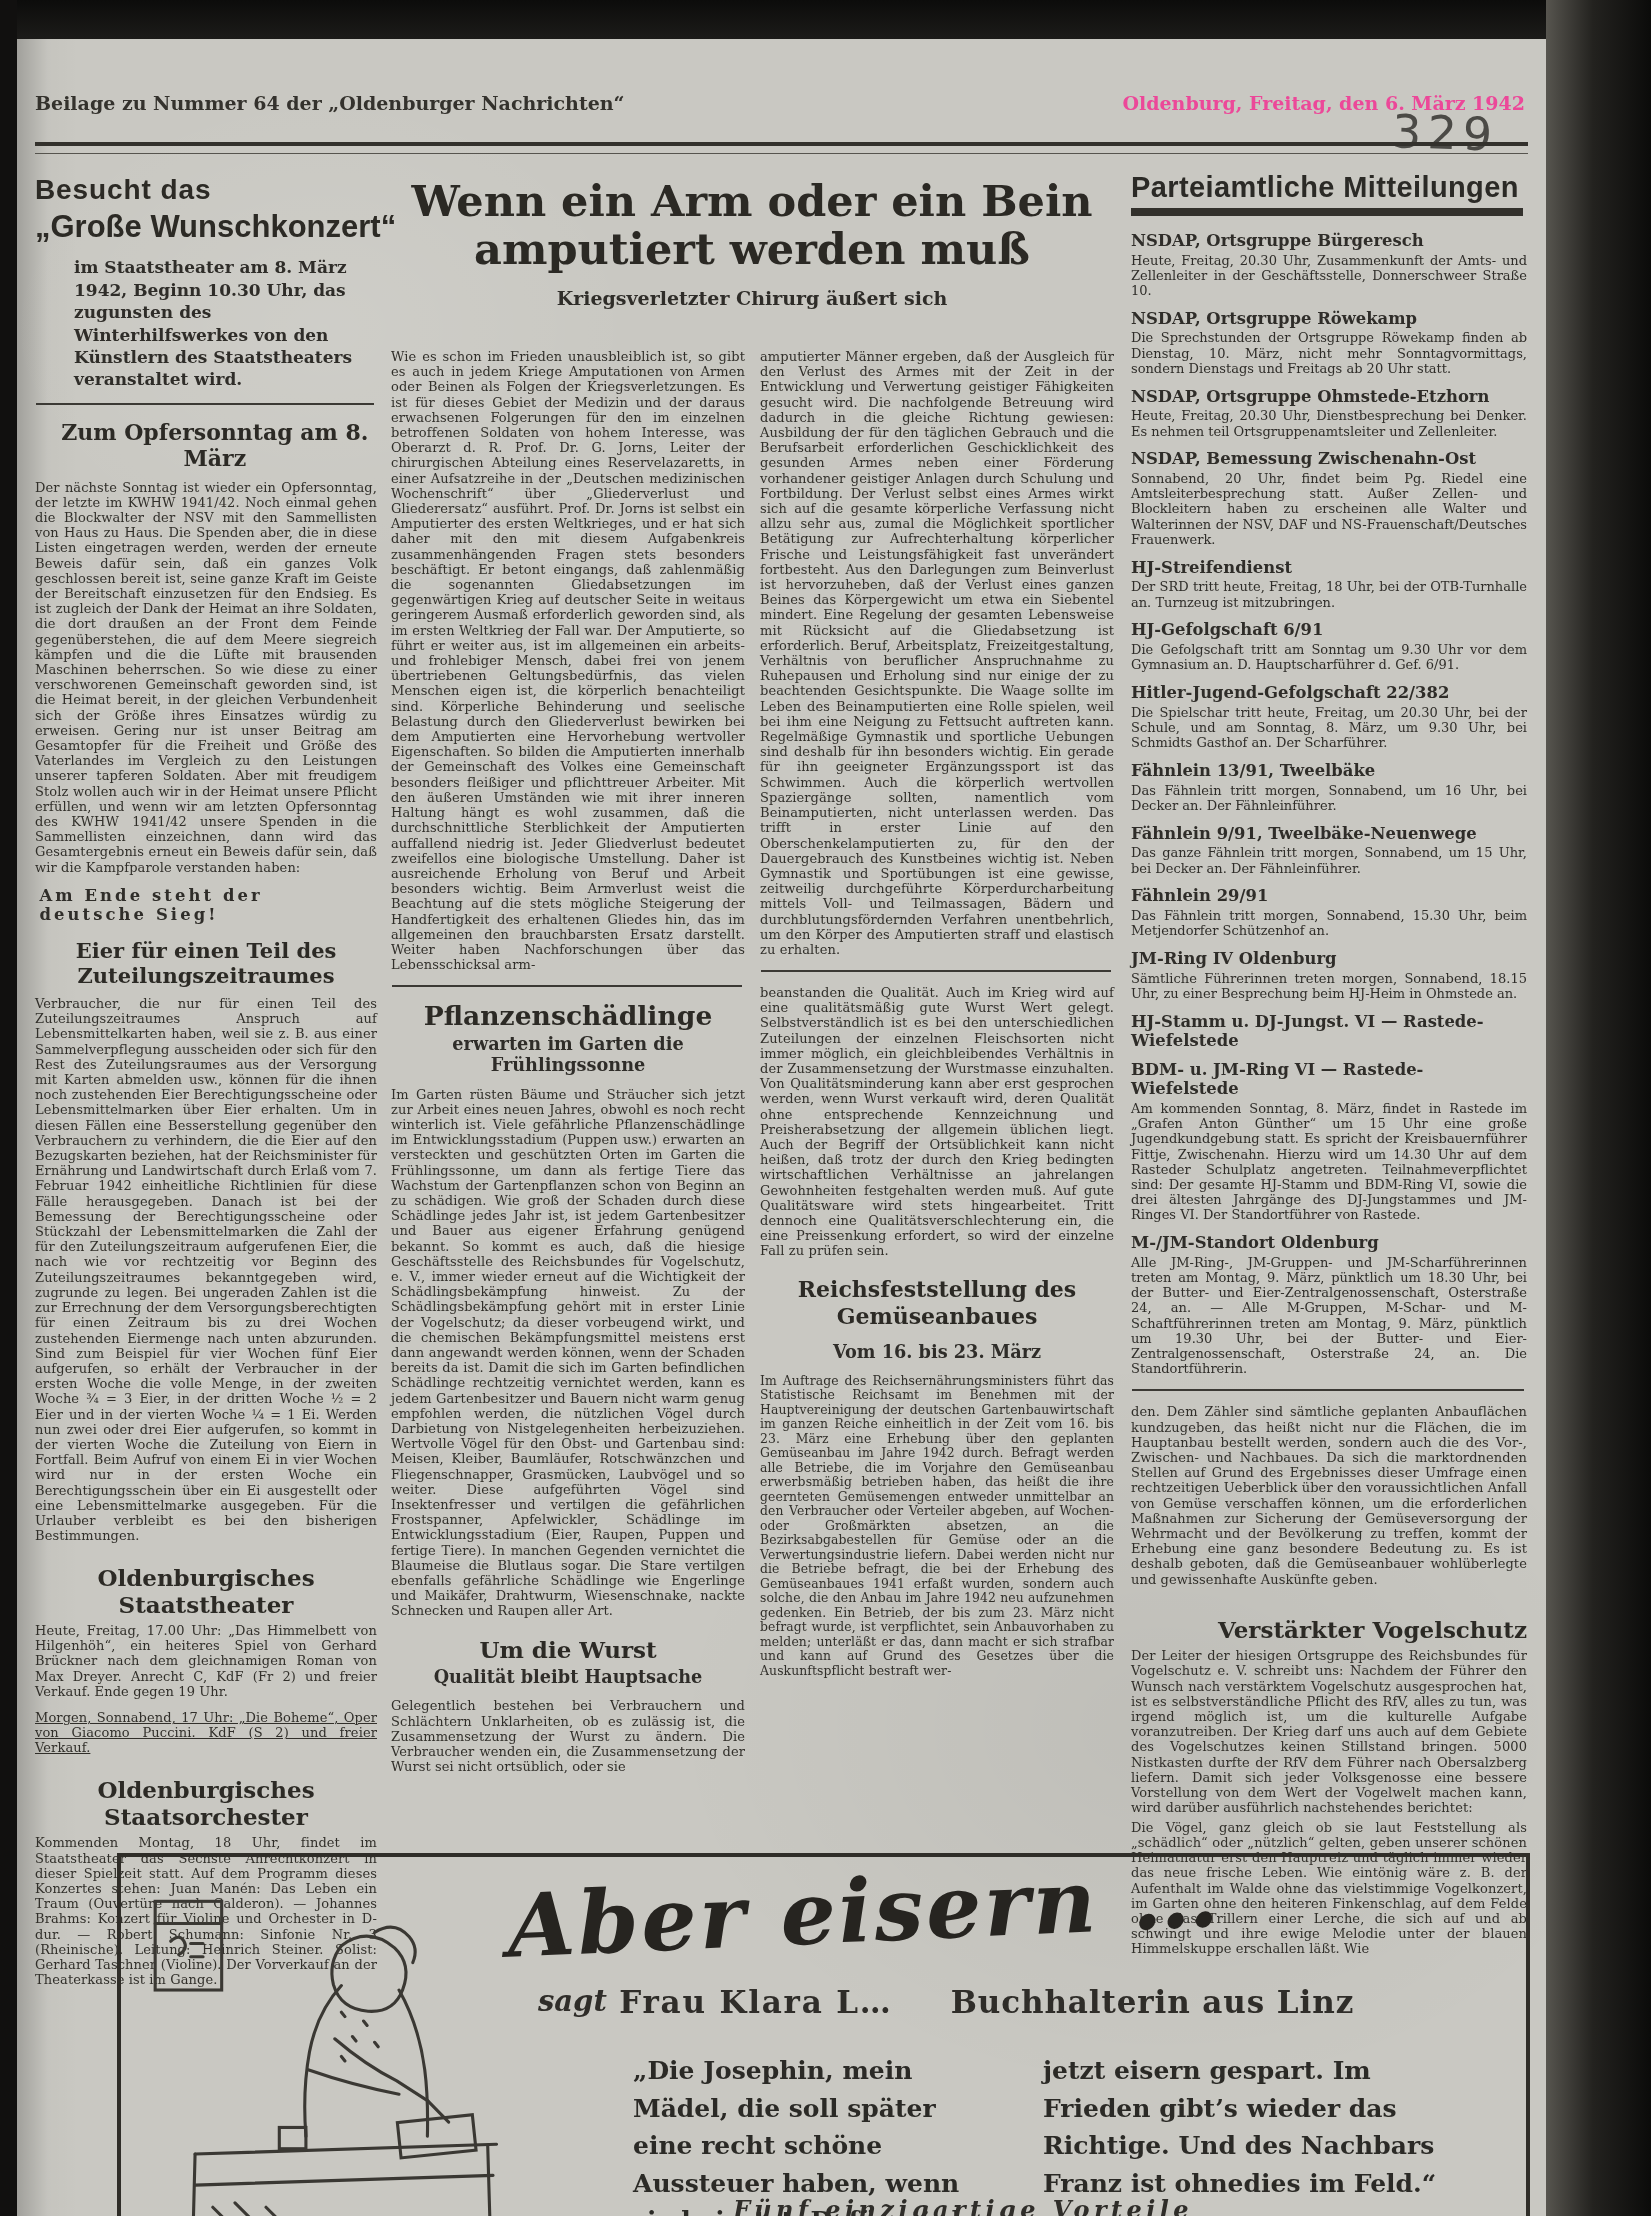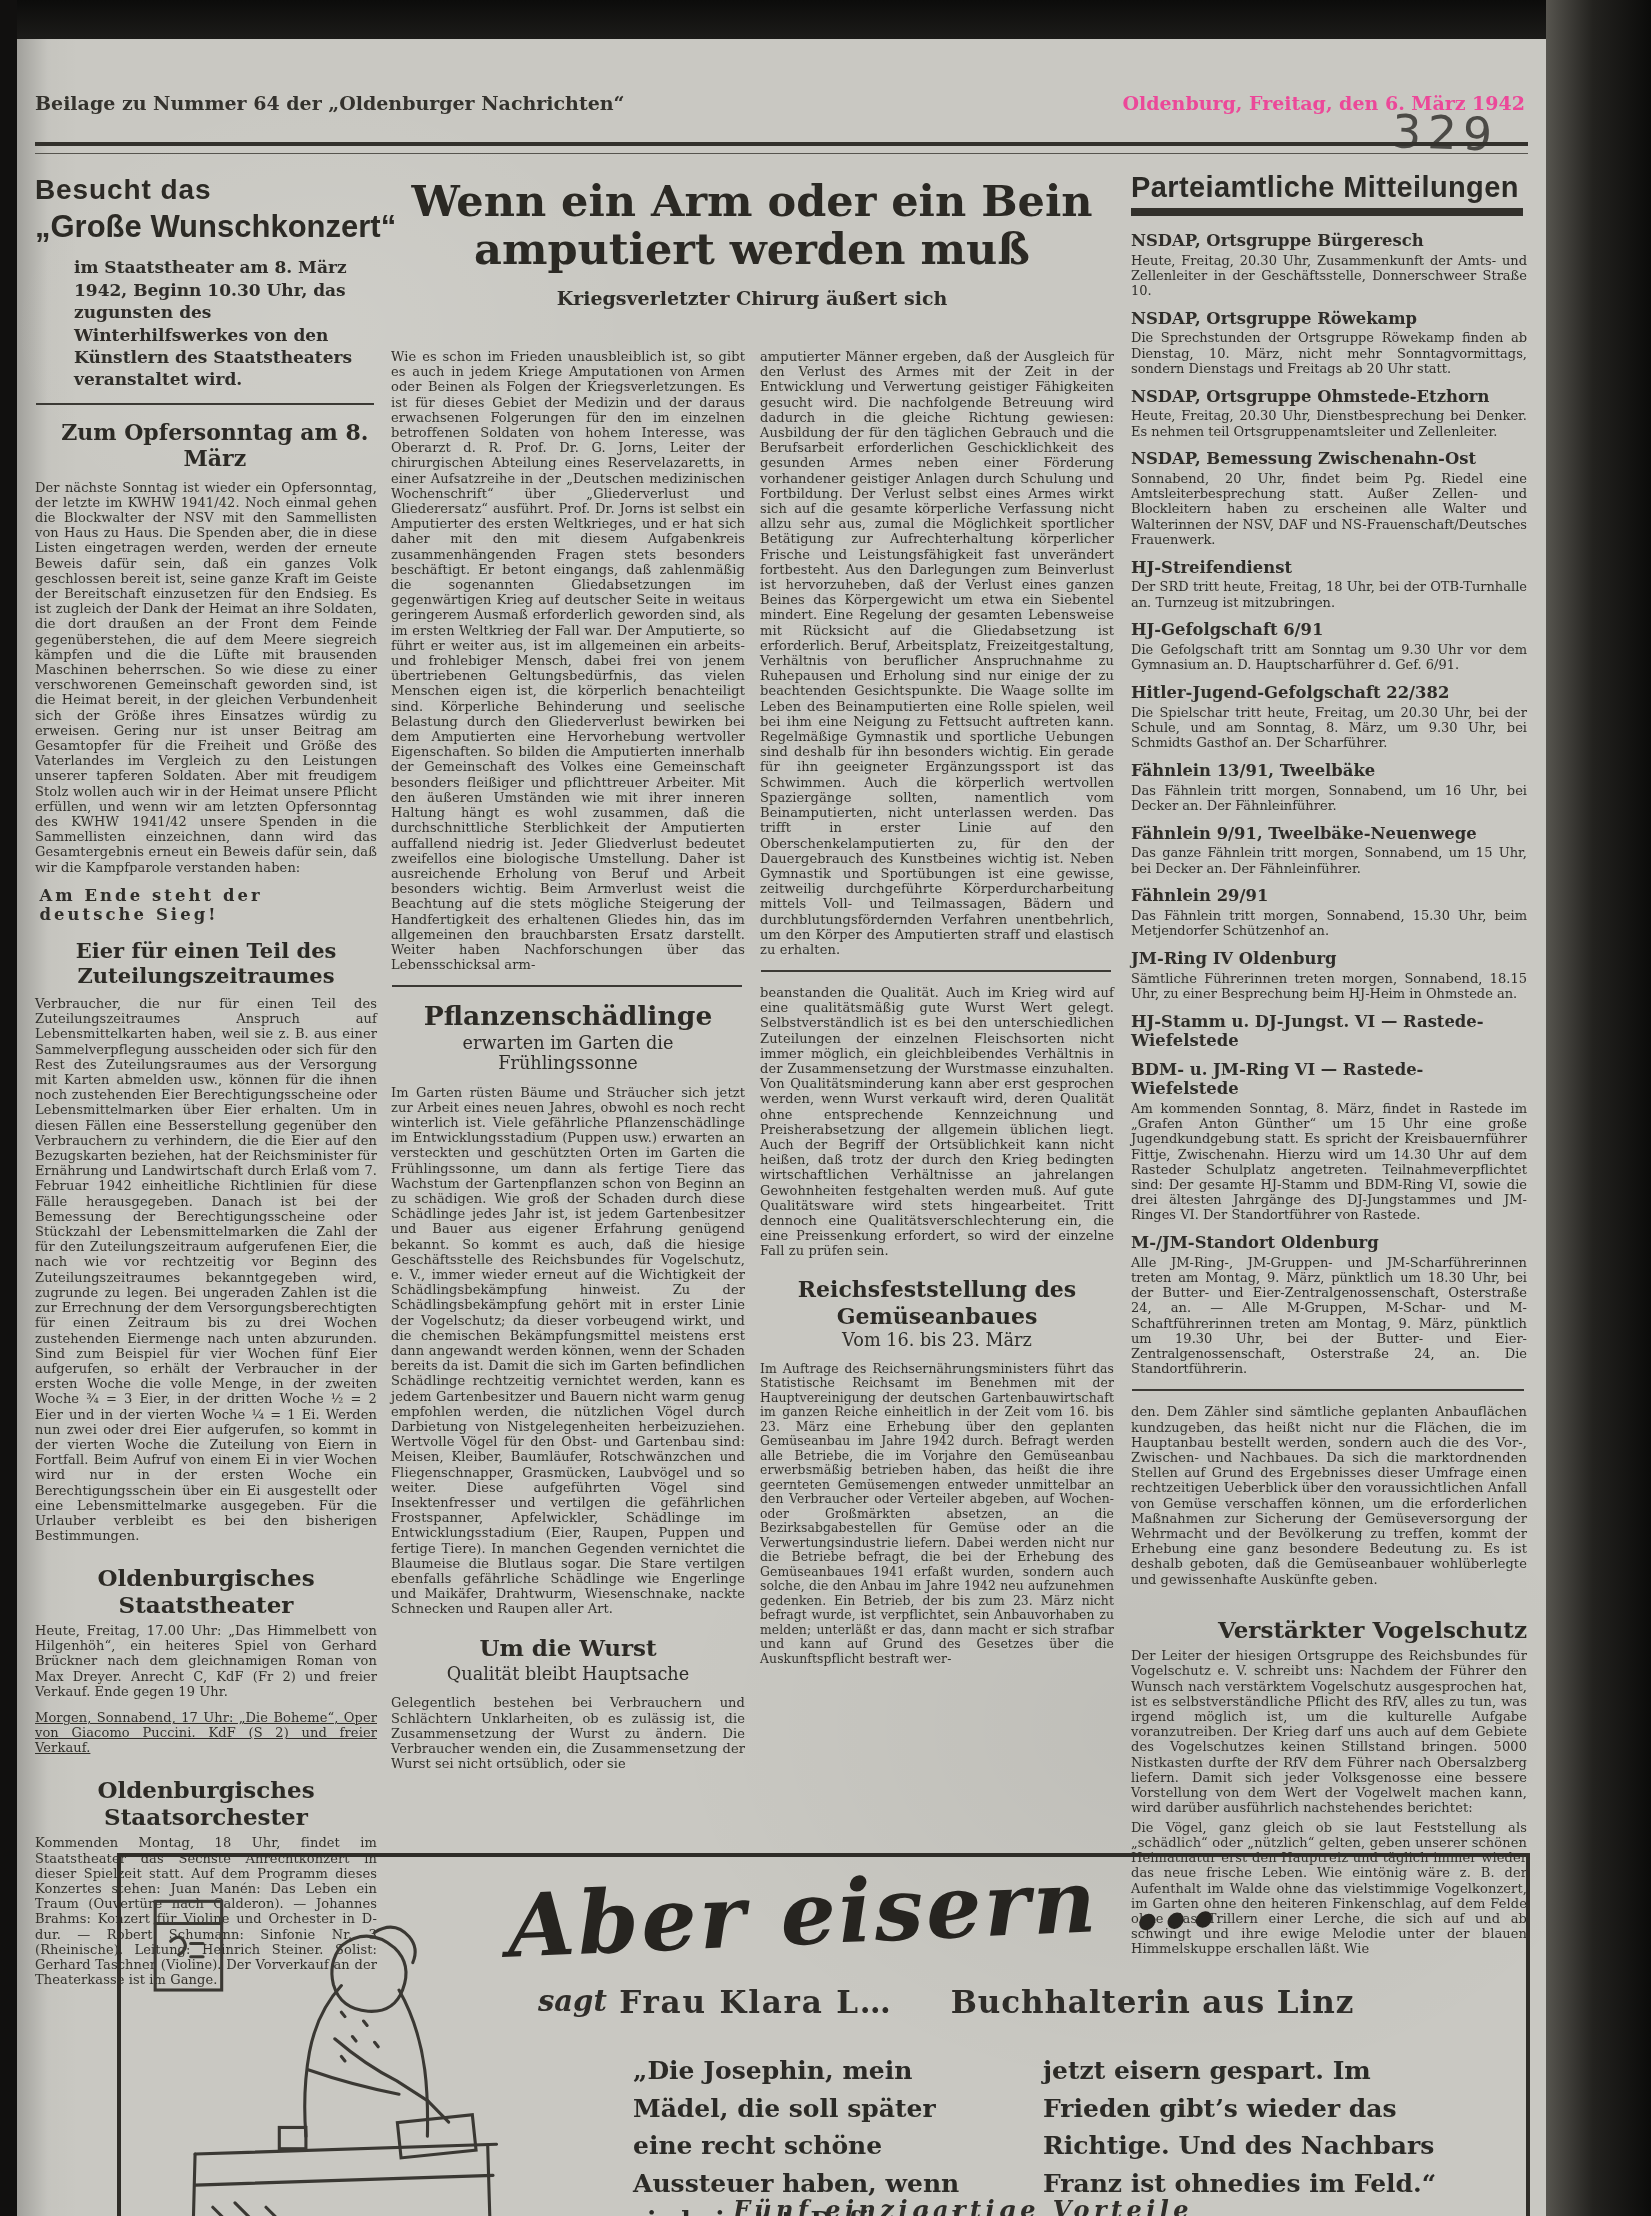--- a/index.html
+++ b/index.html
@@ -40,21 +40,21 @@
   .rule{height:2.2px;background:#3b3934;margin:12.4px 2.7px 13.3px 0.9px;}
   .h-frak{font-weight:bold;color:#2c2a25;}
 
   
   #promo-line1{font-size:28px;letter-spacing:0.9px;color:#2c2a25;}
   #promo-line2{font-size:31px;letter-spacing:0px;white-space:nowrap;color:#2c2a25;margin-top:2.7px;}
   #promo-body{font-size:17px;line-height:1.32;font-weight:bold;padding-left:39px;margin-top:11.5px;}
 
   .sec-title{font-size:22px;text-align:center;margin:8px 0 8.9px 17.7px;}
   .sec-title-c{font-size:23px;text-align:center;margin:11.5px 0 5.3px 0;}
-  .sub-title-c{font-size:17.7px;text-align:center;font-weight:normal;margin:0 0 11.5px 0;}
+  .sub-title-c{font-size:17.7px;text-align:center;font-weight:bold;margin:0 0 11.5px 0;}
   #opfer-slogan{font-size:16.4px;font-weight:bold;letter-spacing:3.1px;margin:11.5px 0 13.3px 4.4px;}
 
   
   #main-title{font-size:43px;font-weight:bold;line-height:1.12;color:#2b2924;}
   #main-sub{font-size:19px;font-weight:bold;margin-top:13.3px;}
 
   
   #party-head{font-size:29px;letter-spacing:0.4px;color:#2b2a26;}
   #party-bar{height:7.5px;background:#33312c;margin:4.4px 0 15px 0;width:392px;}
   .pt{font-size:16.4px;font-weight:bold;margin:10.6px 0 2.7px 0;}
@@ -123,21 +123,21 @@
     <div class="frak body-t">Im Garten rüsten Bäume und Sträucher sich jetzt zur Arbeit eines neuen Jahres, obwohl es noch recht winterlich ist. Viele gefährliche Pflanzenschädlinge im Entwicklungsstadium (Puppen usw.) erwarten an versteckten und geschützten Orten im Garten die Frühlingssonne, um dann als fertige Tiere das Wachstum der Gartenpflanzen schon von Beginn an zu schädigen. Wie groß der Schaden durch diese Schädlinge jedes Jahr ist, ist jedem Gartenbesitzer und Bauer aus eigener Erfahrung genügend bekannt. So kommt es auch, daß die hiesige Geschäftsstelle des Reichsbundes für Vogelschutz, e. V., immer wieder erneut auf die Wichtigkeit der Schädlingsbekämpfung hinweist. Zu der Schädlingsbekämpfung gehört mit in erster Linie der Vogelschutz; da dieser vorbeugend wirkt, und die chemischen Bekämpfungsmittel meistens erst dann angewandt werden können, wenn der Schaden bereits da ist. Damit die sich im Garten befindlichen Schädlinge rechtzeitig vernichtet werden, kann es jedem Gartenbesitzer und Bauern nicht warm genug empfohlen werden, die nützlichen Vögel durch Darbietung von Nistgelegenheiten herbeizuziehen. Wertvolle Vögel für den Obst- und Gartenbau sind: Meisen, Kleiber, Baumläufer, Rotschwänzchen und Fliegenschnapper, Grasmücken, Laubvögel und so weiter. Diese aufgeführten Vögel sind Insektenfresser und vertilgen die gefährlichen Frostspanner, Apfelwickler, Schädlinge im Entwicklungsstadium (Eier, Raupen, Puppen und fertige Tiere). In manchen Gegenden vernichtet die Blaumeise die Blutlaus sogar. Die Stare vertilgen ebenfalls gefährliche Schädlinge wie Engerlinge und Maikäfer, Drahtwurm, Wiesenschnake, nackte Schnecken und Raupen aller Art.</div>
     <div class="frak h-frak sec-title-c" style="margin-top:17.7px;margin-bottom:2.7px;">Um die Wurst</div>
     <div class="frak sub-title-c">Qualität bleibt Hauptsache</div>
     <div class="frak body-t">Gelegentlich bestehen bei Verbrauchern und Schlächtern Unklarheiten, ob es zulässig ist, die Zusammensetzung der Wurst zu ändern. Die Verbraucher wenden ein, die Zusammensetzung der Wurst sei nicht ortsüblich, oder sie</div>
   </div>
 
   <div class="abs" id="col3">
     <div class="frak body-t">amputierter Männer ergeben, daß der Ausgleich für den Verlust des Armes mit der Zeit in der Entwicklung und Verwertung geistiger Fähigkeiten gesucht wird. Die nachfolgende Betreuung wird dadurch in die gleiche Richtung gewiesen: Ausbildung der für den täglichen Gebrauch und die Berufsarbeit erforderlichen Geschicklichkeit des gesunden Armes neben einer Förderung vorhandener geistiger Anlagen durch Schulung und Fortbildung. Der Verlust selbst eines Armes wirkt sich auf die gesamte körperliche Verfassung nicht allzu sehr aus, zumal die Möglichkeit sportlicher Betätigung zur Aufrechterhaltung körperlicher Frische und Leistungsfähigkeit fast unverändert fortbesteht. Aus den Darlegungen zum Beinverlust ist hervorzuheben, daß der Verlust eines ganzen Beines das Körpergewicht um etwa ein Siebentel mindert. Eine Regelung der gesamten Lebensweise mit Rücksicht auf die Gliedabsetzung ist erforderlich. Beruf, Arbeitsplatz, Freizeitgestaltung, Verhältnis von beruflicher Anspruchnahme zu Ruhepausen und Erholung sind nur einige der zu beachtenden Gesichtspunkte. Die Waage sollte im Leben des Beinamputierten eine Rolle spielen, weil bei ihm eine Neigung zu Fettsucht auftreten kann. Regelmäßige Gymnastik und sportliche Uebungen sind deshalb für ihn besonders wichtig. Ein gerade für ihn geeigneter Ergänzungssport ist das Schwimmen. Auch die körperlich wertvollen Spaziergänge sollten, namentlich vom Beinamputierten, nicht unterlassen werden. Das trifft in erster Linie auf den Oberschenkelamputierten zu, für den der Dauergebrauch des Kunstbeines wichtig ist. Neben Gymnastik und Sportübungen ist eine gewisse, zeitweilig durchgeführte Körperdurcharbeitung mittels Voll- und Teilmassagen, Bädern und durchblutungsfördernden Verfahren unentbehrlich, um den Körper des Amputierten straff und elastisch zu erhalten.</div>
     <div class="rule"></div>
     <div class="frak body-t">beanstanden die Qualität. Auch im Krieg wird auf eine qualitätsmäßig gute Wurst Wert gelegt. Selbstverständlich ist es bei den unterschiedlichen Zuteilungen der einzelnen Fleischsorten nicht immer möglich, ein gleichbleibendes Verhältnis in der Zusammensetzung der Wurstmasse einzuhalten. Von Qualitätsminderung kann aber erst gesprochen werden, wenn Wurst verkauft wird, deren Qualität ohne entsprechende Kennzeichnung und Preisherabsetzung der allgemein üblichen liegt. Auch der Begriff der Ortsüblichkeit kann nicht heißen, daß trotz der durch den Krieg bedingten wirtschaftlichen Verhältnisse an jahrelangen Gewohnheiten festgehalten werden muß. Auf gute Qualitätsware wird stets hingearbeitet. Tritt dennoch eine Qualitätsverschlechterung ein, die eine Preissenkung erfordert, so wird der einzelne Fall zu prüfen sein.</div>
-    <div class="frak h-frak sec-title-c" style="font-size:22px;line-height:1.2;margin-top:17.7px;margin-bottom:1px;">Reichsfeststellung des Gemüseanbaues</div>
+    <div class="frak h-frak sec-title-c" style="font-size:22px;line-height:1.2;margin-top:17.7px;margin-bottom:12px;">Reichsfeststellung des Gemüseanbaues</div>
     <div class="frak sub-title-c">Vom 16. bis 23. März</div>
     <div class="frak body-t" style="font-size:12.4px;">Im Auftrage des Reichsernährungsministers führt das Statistische Reichsamt im Benehmen mit der Hauptvereinigung der deutschen Gartenbauwirtschaft im ganzen Reiche einheitlich in der Zeit vom 16. bis 23. März eine Erhebung über den geplanten Gemüseanbau im Jahre 1942 durch. Befragt werden alle Betriebe, die im Vorjahre den Gemüseanbau erwerbsmäßig betrieben haben, das heißt die ihre geernteten Gemüsemengen entweder unmittelbar an den Verbraucher oder Verteiler abgeben, auf Wochen- oder Großmärkten absetzen, an die Bezirksabgabestellen für Gemüse oder an die Verwertungsindustrie liefern. Dabei werden nicht nur die Betriebe befragt, die bei der Erhebung des Gemüseanbaues 1941 erfaßt wurden, sondern auch solche, die den Anbau im Jahre 1942 neu aufzunehmen gedenken. Ein Betrieb, der bis zum 23. März nicht befragt wurde, ist verpflichtet, sein Anbauvorhaben zu melden; unterläßt er das, dann macht er sich strafbar und kann auf Grund des Gesetzes über die Auskunftspflicht bestraft wer-</div>
   </div>
 
   <div class="abs" id="col4">
     <div class="sansheavy" id="party-head">Parteiamtliche Mitteilungen</div>
     <div id="party-bar"></div>
 
     <div>
       <div class="frak pt">NSDAP, Ortsgruppe Bürgeresch</div>

